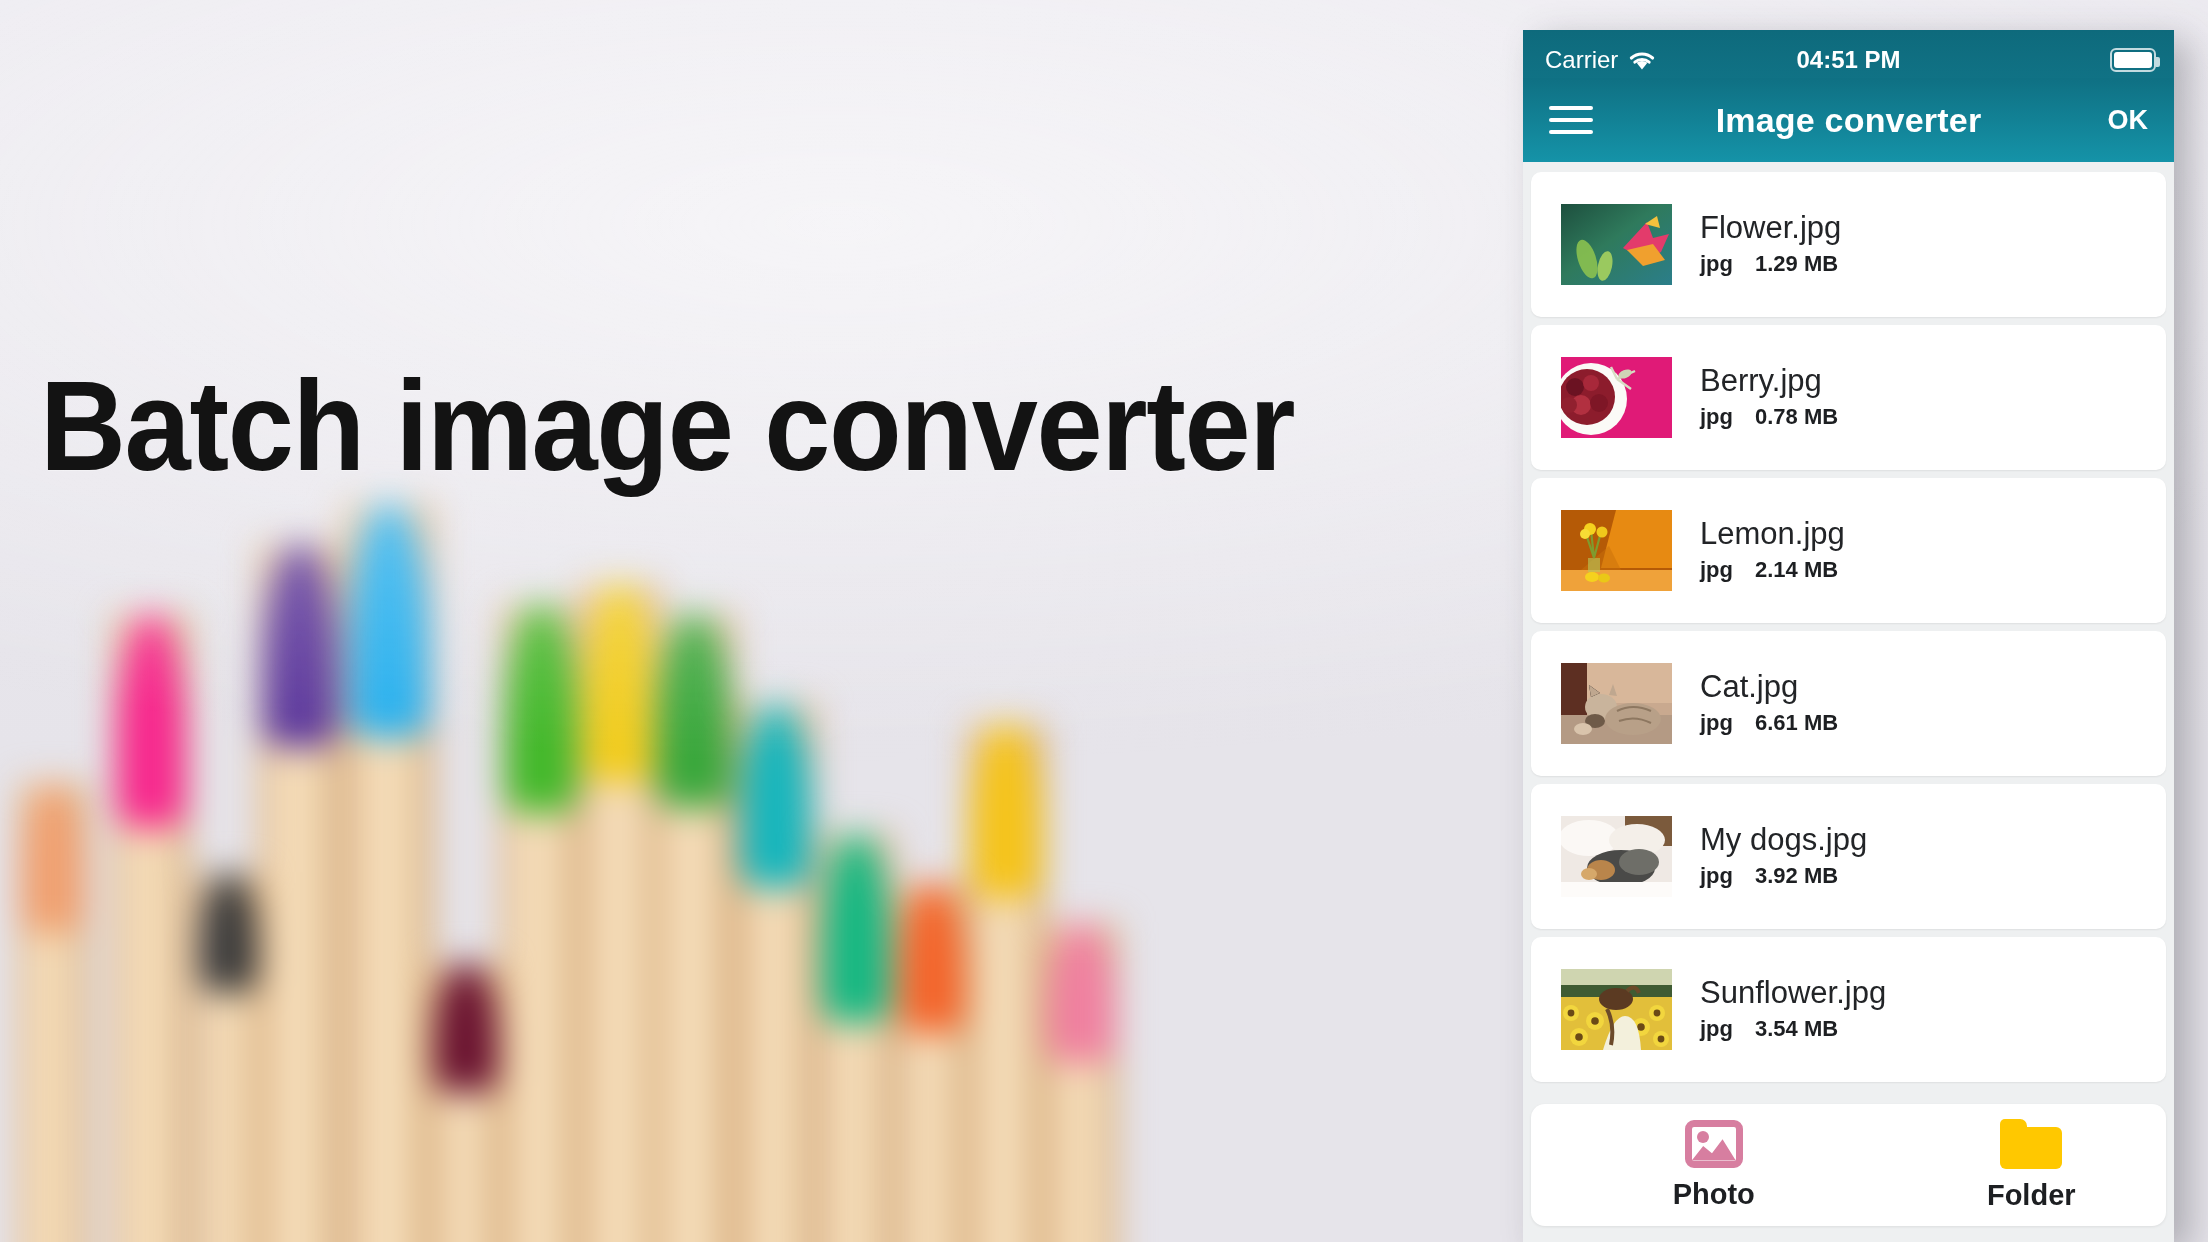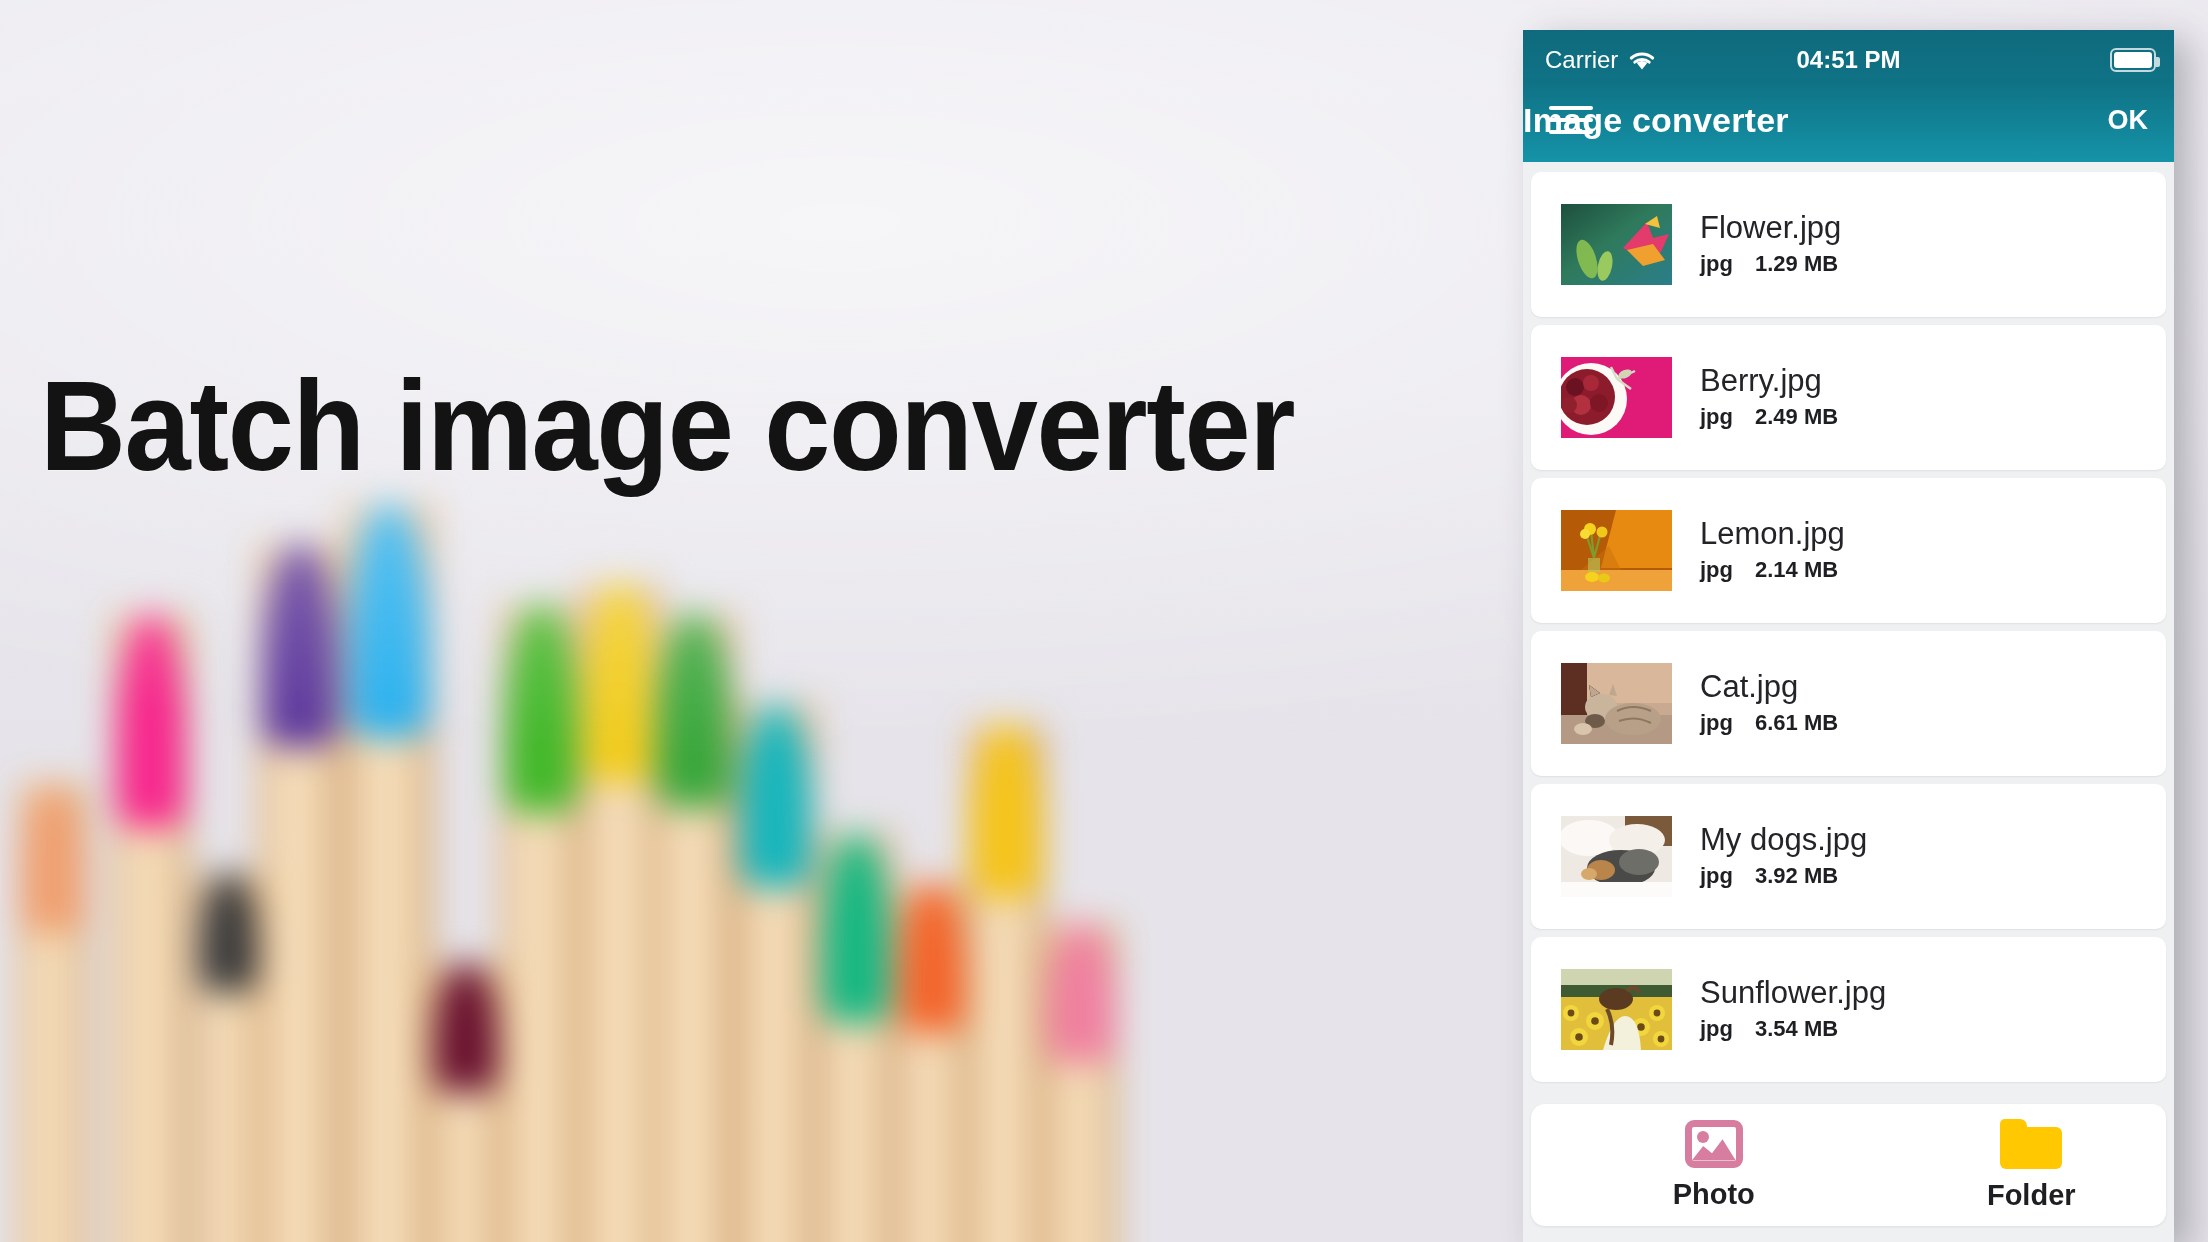--- a/index.html
+++ b/index.html
@@ -79,21 +79,21 @@
   
   #appbar{
     height:84px; flex:0 0 84px;
     background:linear-gradient(180deg,#0f7083 0%,#1593a8 100%);
     display:flex; align-items:center; padding:0 26px;
     position:relative; color:#fff;
   }
   #menu-btn{ width:44px; display:flex; flex-direction:column; gap:8px; cursor:pointer; }
   #menu-btn span{ display:block;height:4px;background:#fff;border-radius:2px; }
   #appbar-title{
-    position:absolute; left:0; right:0; 
+    position:absolute; left:0; right:0; text-align:center;
     font-size:34px; font-weight:700; letter-spacing:.2px; pointer-events:none;
   }
   #ok-btn{ margin-left:auto; font-size:27px; font-weight:700; cursor:pointer; z-index:2; }
 
   
   #list{
     flex:1 1 auto; padding:10px 8px 0 8px;
     display:flex; flex-direction:column; gap:8px;
     overflow:hidden;
   }
@@ -300,21 +300,21 @@
             <circle cx="38" cy="46" r="9" fill="#7e1626"></circle>
             <circle cx="8" cy="48" r="8" fill="#91202f"></circle>
             <path d="M56 22 L74 14 M56 22 L70 32 M56 22 L50 10" stroke="#d8dcc4" stroke-width="2.4" fill="none"></path>
             <ellipse cx="64" cy="17" rx="7" ry="4" fill="#cfd6b6" transform="rotate(-22 64 17)"></ellipse>
           </svg>
         </div>
         <div class="meta">
           <div class="fname">Berry.jpg</div>
           <div class="sub">
             <span>jpg</span>
-            <span>2.49 MB</span>
+            <span>0.78 MB</span>
           </div>
         </div>
       </div>
 
       <div class="file-card">
         <div class="thumb">
           <svg class="thumb-art" viewBox="0 0 111 81" preserveAspectRatio="none">
             <rect width="111" height="81" fill="#b55a06"></rect>
             <path d="M55 0 H111 V58 H40 Z" fill="#e78a12"></path>
             <rect y="60" width="111" height="21" fill="#efa23a"></rect>

